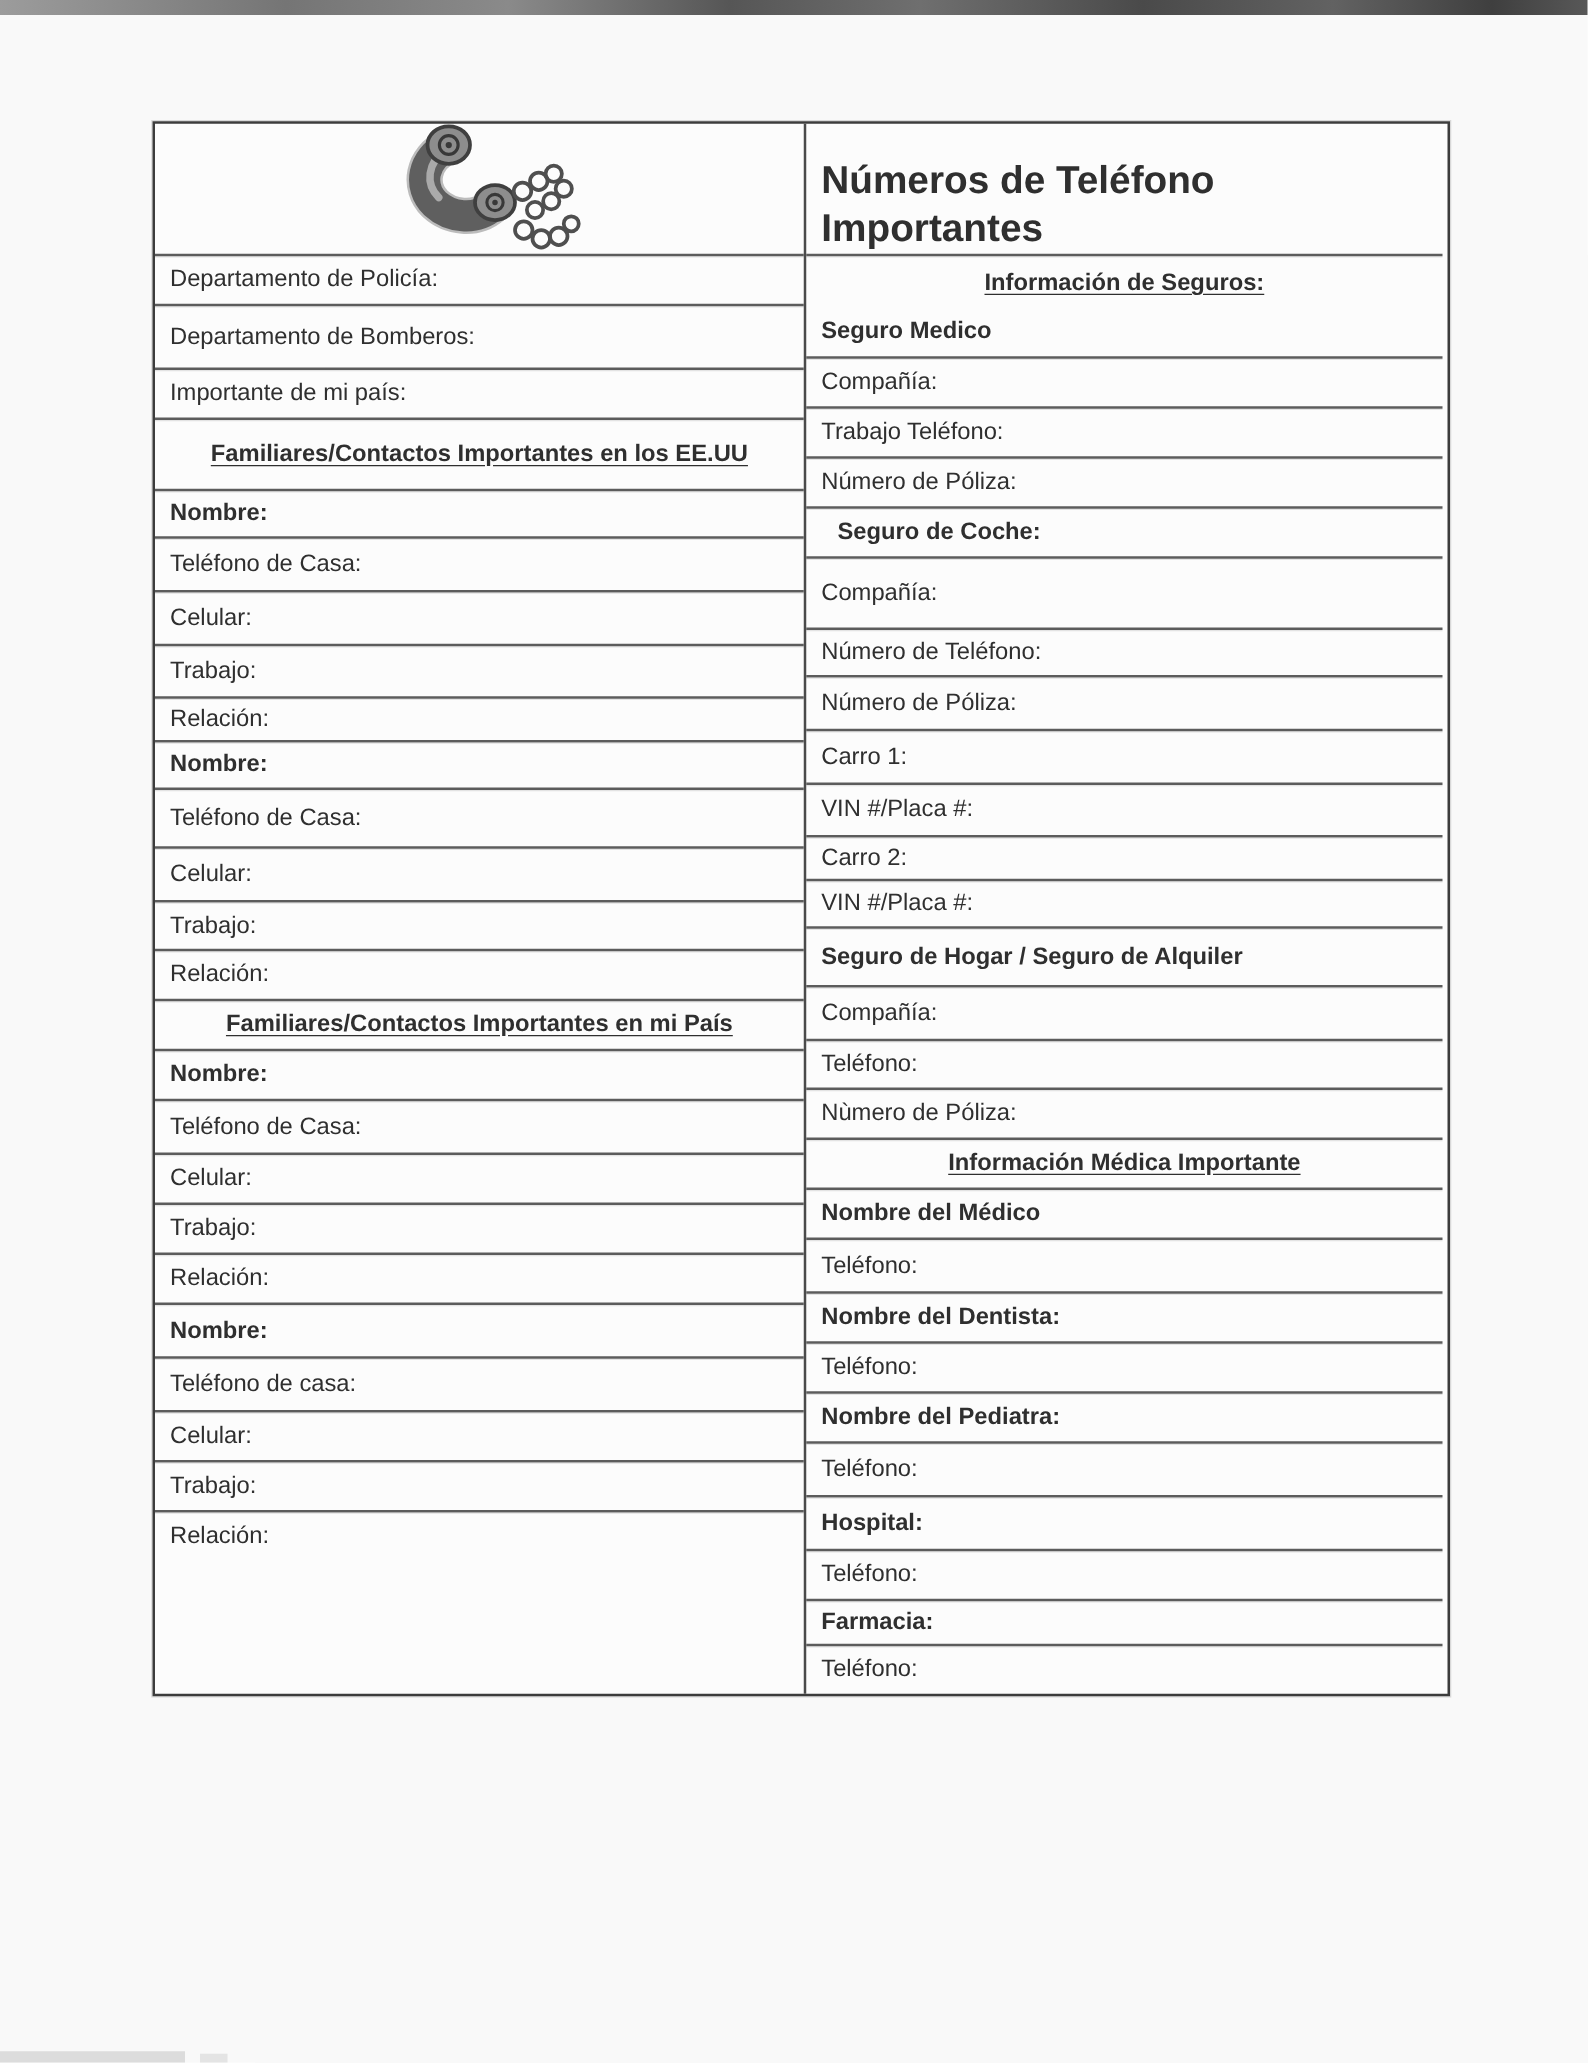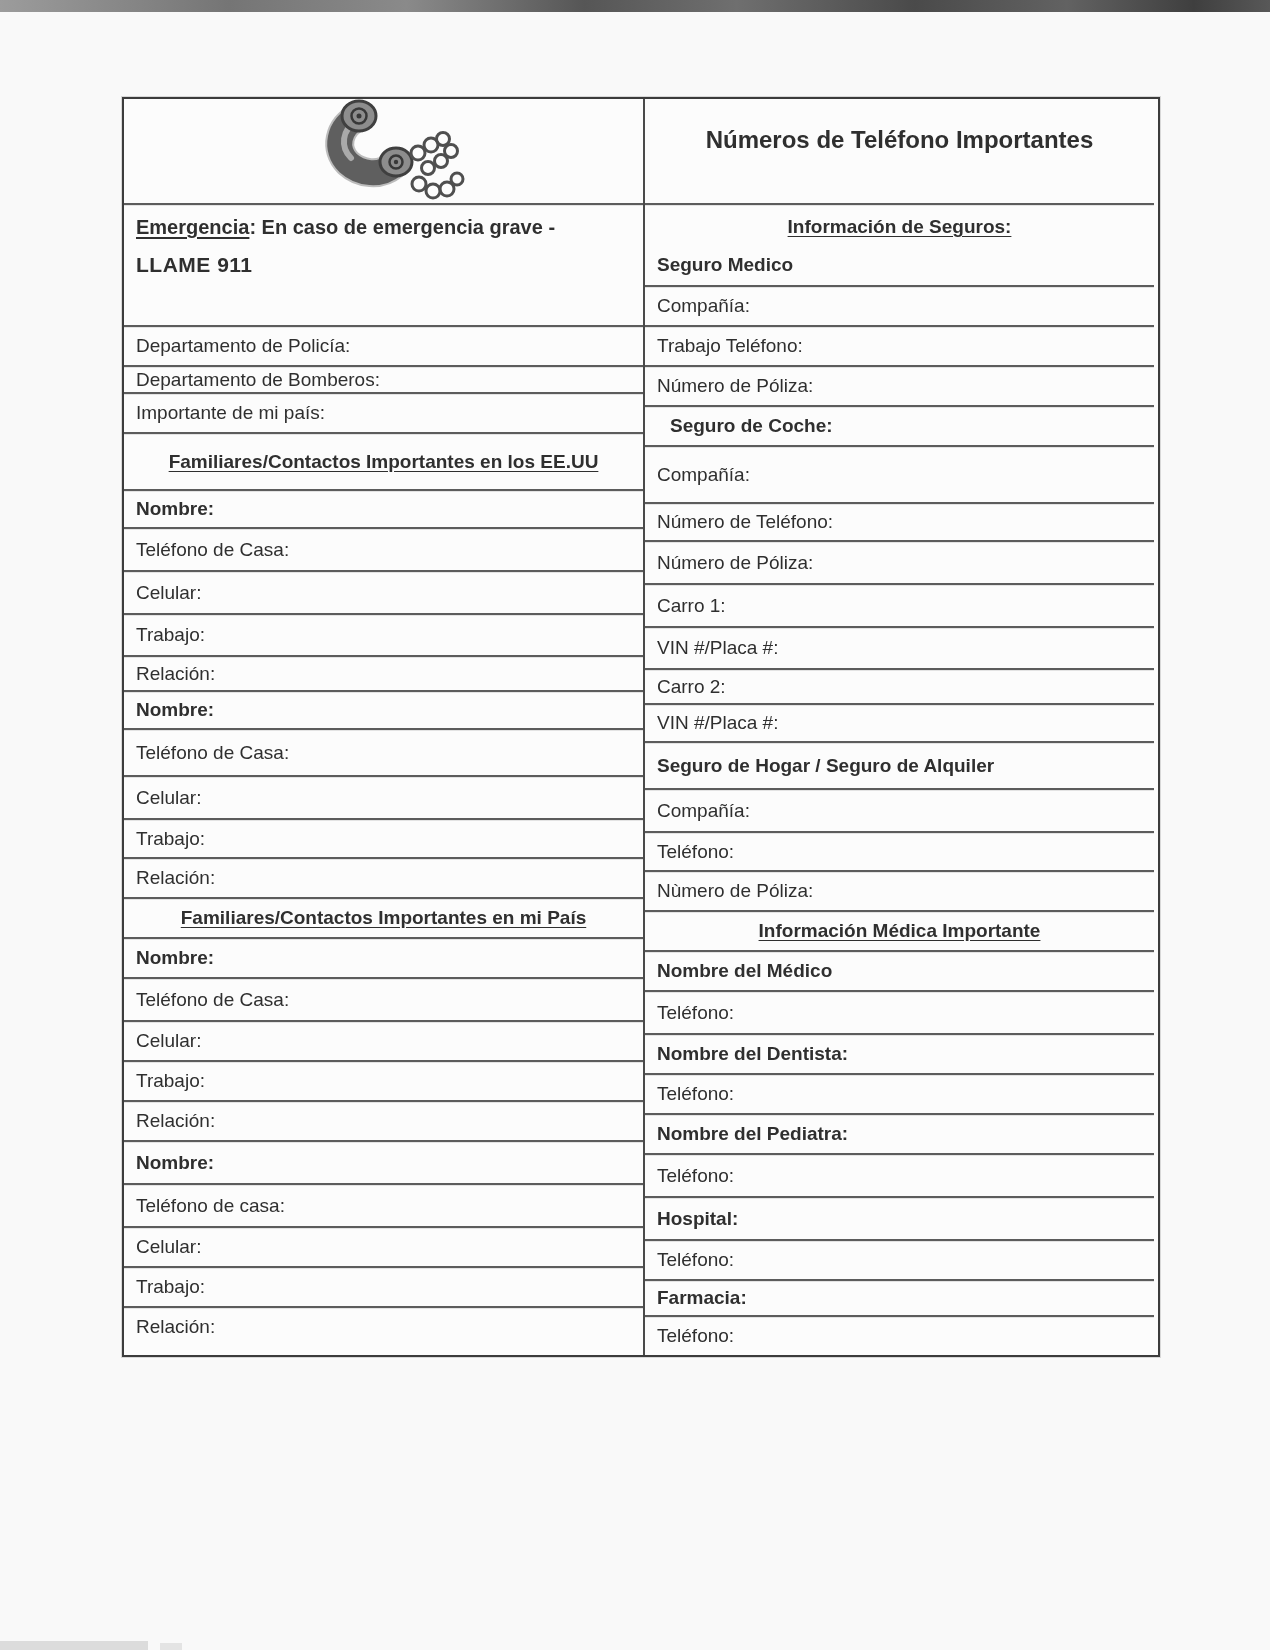--- a/index.html
+++ b/index.html
@@ -34,21 +34,21 @@
     box-shadow:inset 0 1px 0 rgba(150,150,150,.25);
   }
   .col .cell:first-child{box-shadow:none;}
   .col .cell:last-child{border-bottom:none;}
   .bold{font-weight:bold;}
   .u{text-decoration:underline;text-underline-offset:3px;}
 
   .c-section{justify-content:center;font-weight:bold;text-align:center;}
   .c-section span{display:inline-block;max-width:440px;text-decoration:underline;text-underline-offset:3px;}
 
-  .c-title{justify-content:center;align-items:flex-start;padding-top:26px;font-weight:bold;font-size:24px;}
+  .c-title{justify-content:center;align-items:flex-start;padding-top:26px;font-weight:bold;font-size:31px;}
 
   .c-icon{justify-content:center;align-items:center;}
 
   .c-emergency{display:block;padding-top:10px;font-weight:bold;font-size:20px;}
   .c-emergency .line2{margin-top:12px;font-size:21px;letter-spacing:.5px;}
 
   .c-segplus{display:block;padding-top:10px;}
   .c-segplus .hdr{text-align:center;font-weight:bold;}
   .c-segplus .sub{margin-top:14px;font-weight:bold;text-align:left;}
 </style>
@@ -81,28 +81,24 @@
       <circle cx="151" cy="56" r="6.5"></circle>
       <circle cx="141" cy="66" r="6.5"></circle>
       <circle cx="128" cy="73" r="6.5"></circle>
       <circle cx="119" cy="89" r="7"></circle>
       <circle cx="133" cy="96" r="7"></circle>
       <circle cx="147" cy="94" r="7"></circle>
       <circle cx="157" cy="84" r="6"></circle>
     </g>
   </svg>
 </div>
-      <div class="cell c-emergency" style="height: 122px;">
-        <div><span class="u">Emergencia</span><span>: En caso de emergencia grave -</span></div>
-        <div class="line2">LLAME 911</div>
-      </div>
       <div class="cell c-field" style="height: 40px;">
         <span>Departamento de Policía:</span>
       </div>
-      <div class="cell c-field" style="height: 27px;">
+      <div class="cell c-field" style="height: 51px;">
         <span>Departamento de Bomberos:</span>
       </div>
       <div class="cell c-field" style="height: 40px;">
         <span>Importante de mi país:</span>
       </div>
       <div class="cell c-section" style="height: 57px; text-align: center;">
         <span>Familiares/Contactos Importantes en los EE.UU</span>
       </div>
       <div class="cell c-field bold" style="height: 38px;">
         <span>Nombre:</span>

